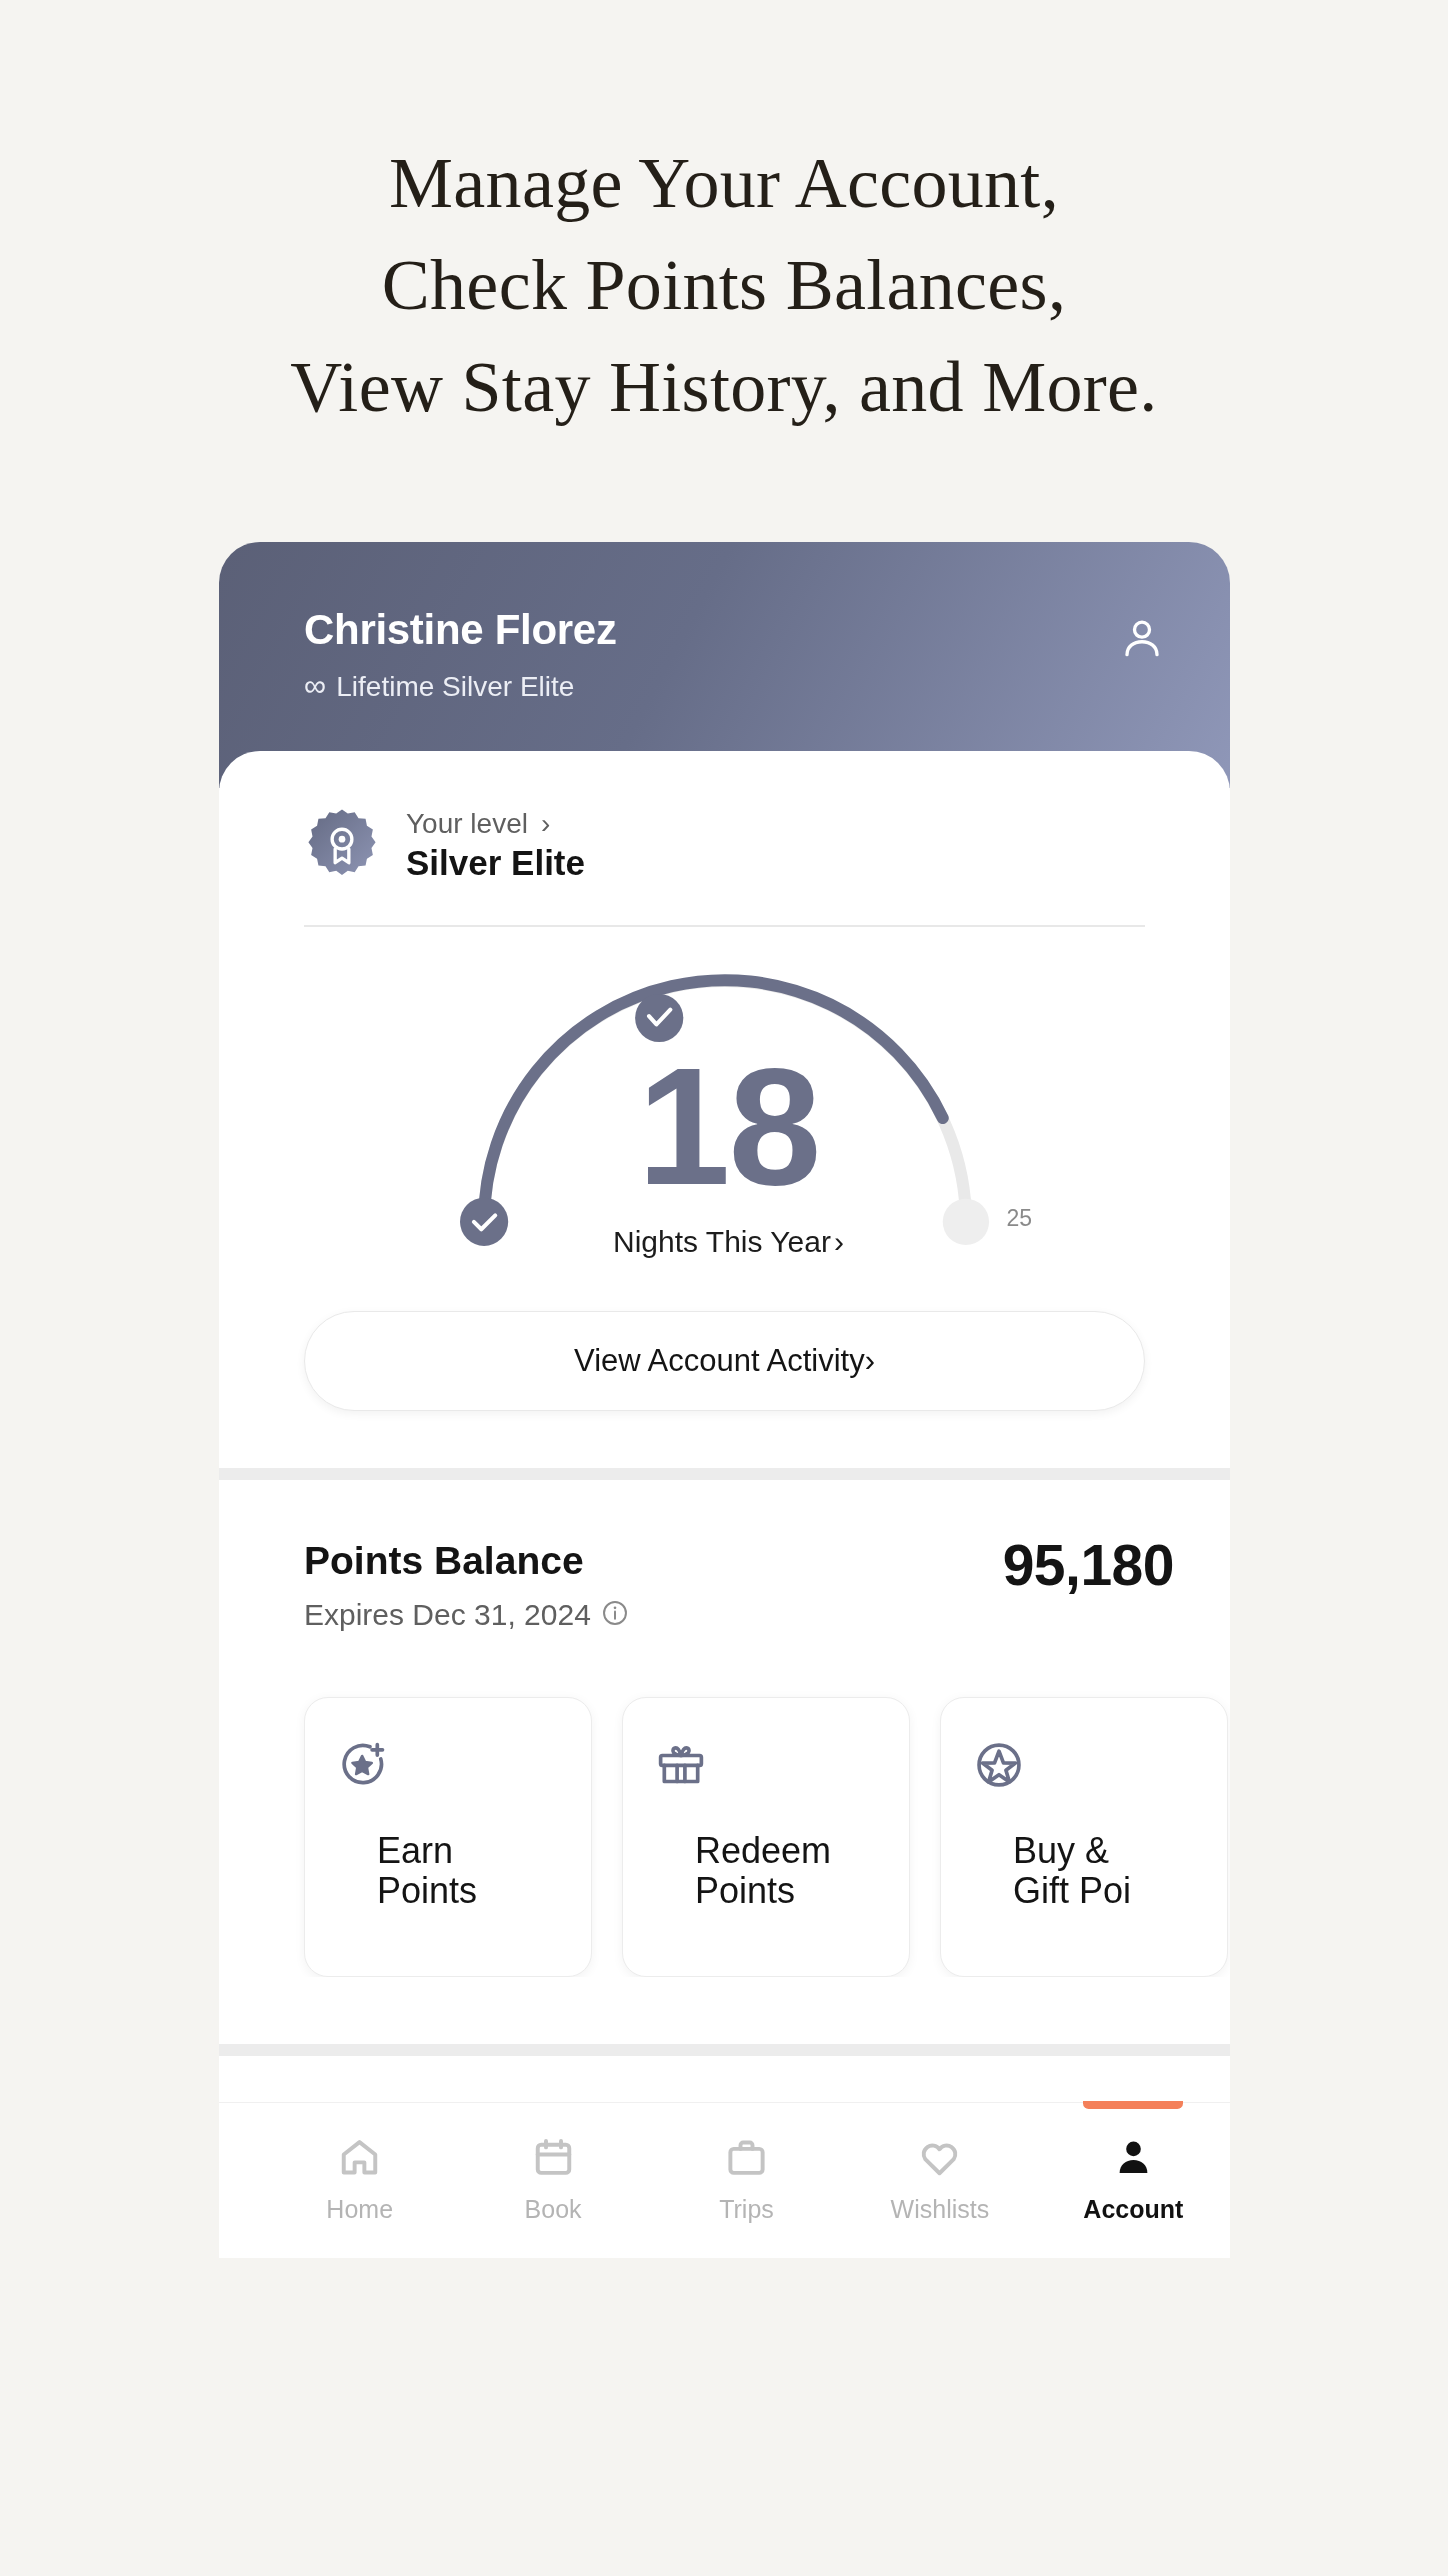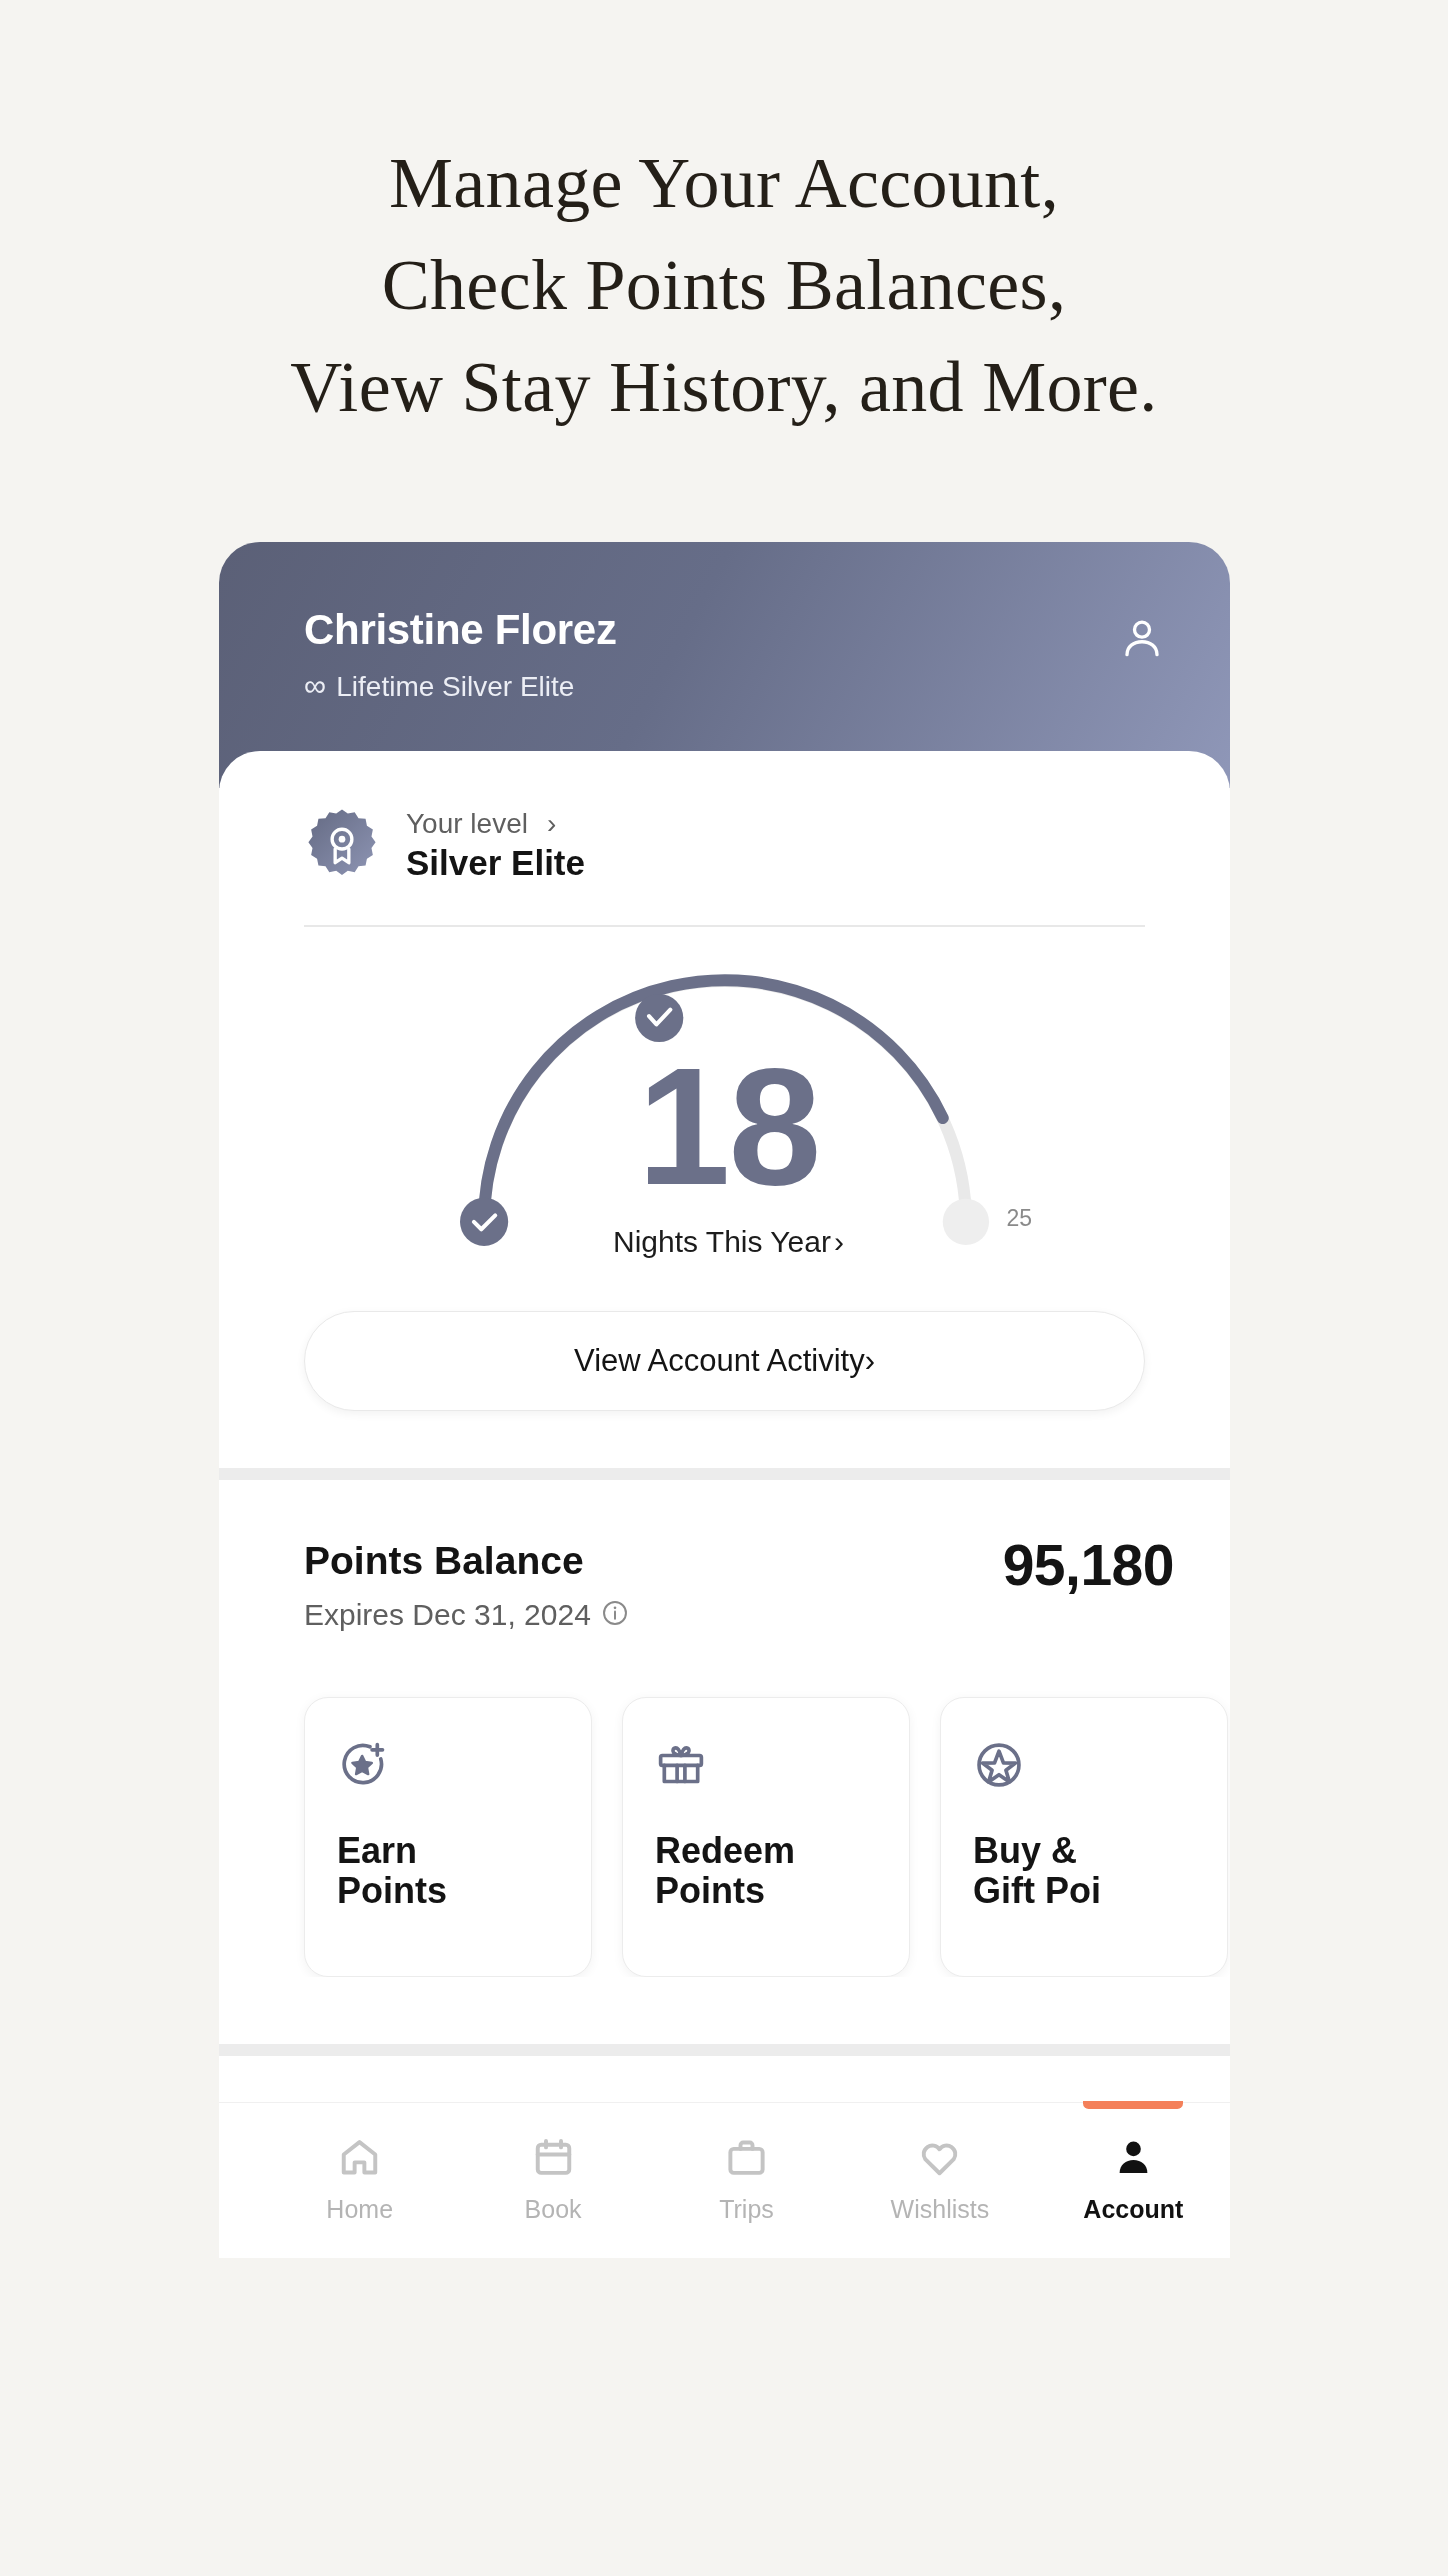--- a/index.html
+++ b/index.html
@@ -90,21 +90,21 @@
   }
   .badge-wrap {
     width: 76px; height: 76px;
     flex: 0 0 76px;
     position: relative;
     display: flex; align-items: center; justify-content: center;
   }
   .level-texts { display: flex; flex-direction: column; gap: 6.5px; }
   .level-eyebrow {
     font-size: 28px; color: #5f5f5f; font-weight: 400;
-    display: flex; align-items: center; gap: 19px; line-height: 1;
+    display: flex; align-items: center; gap: 13px; line-height: 1;
   }
   .level-title { font-size: 35px; font-weight: 700; color: #141414; line-height: 1.05; }
 
   .divider {
     height: 1.9px;
     background: #e8e8e8;
     margin: 41px 85px 0 85px;
   }
 
   
@@ -190,23 +190,24 @@
     background: #ffffff;
     border: 1.9px solid #ececec;
     border-radius: 24px;
     box-shadow: 0 2.8px 11px rgba(0,0,0,0.05);
     padding: 41px 32px 0 32px;
     display: flex; flex-direction: column;
     cursor: pointer;
   }
   .tile-label {
     margin-top: 37px;
-    font-size: 36px; font-weight: 700; color: #141414;
+    font-size: 36px; font-weight: 400; color: #141414;
     line-height: 1.12;
     white-space: nowrap;
+    margin-left: 40px;
   }
   .points-bottom-pad { height: 67px; }
 
   
   .strip-gap { height: 12px; background: #ececec; }
   .bottom-sliver { height: 46px; background: #ffffff; }
 
   .nav {
     background: #ffffff;
     border-top: 1.9px solid #f0f0f0;

